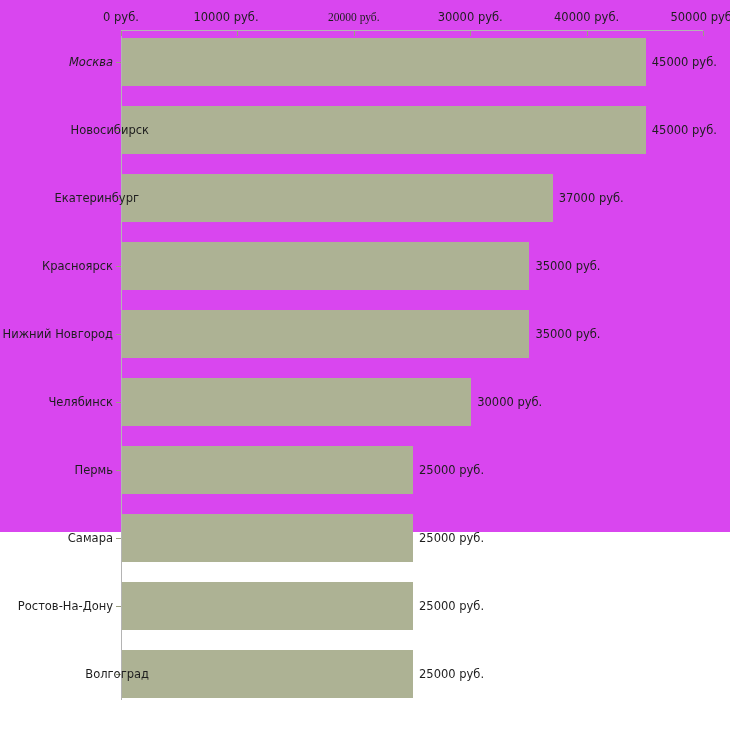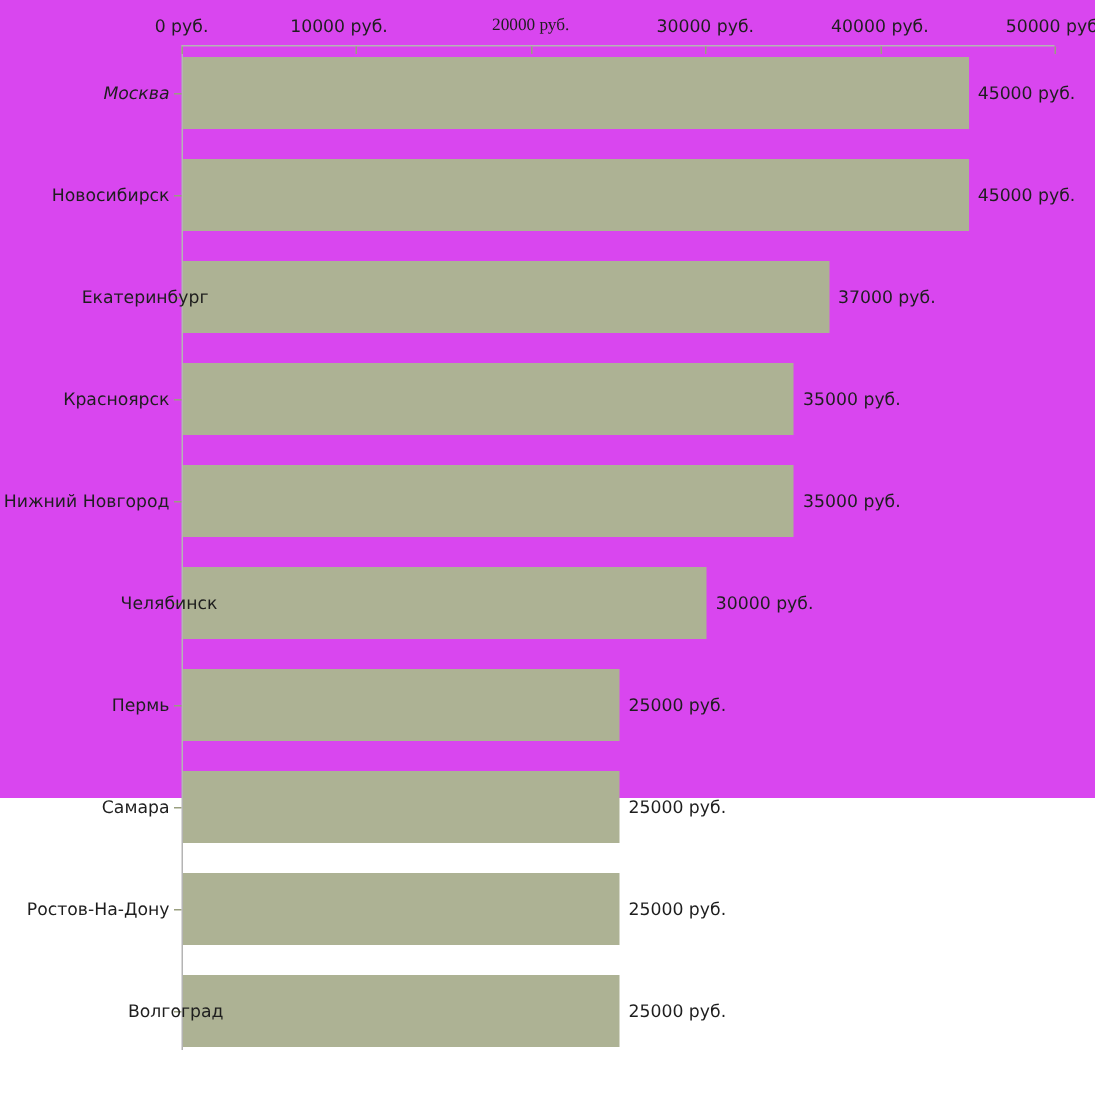--- a/index.html
+++ b/index.html
@@ -118,21 +118,21 @@
     </div>
   <div id="bars-layer">
       <div class="bar" title="Москва: 45000 руб." style="top: 38px; width: 523.8px; background: rgb(173, 178, 148);"></div>
       <div class="ytick" style="top: 62px;"></div>
       <div class="cat-label-wrap" style="top: 55px; font-style: italic;">
         <div class="cat-label">Москва</div>
       </div>
       <div class="val-label" style="left: 651.8px; top: 55px;">45000 руб.</div>
       <div class="bar" title="Новосибирск: 45000 руб." style="top: 106px; width: 523.8px; background: rgb(173, 178, 148);"></div>
       <div class="ytick" style="top: 130px;"></div>
-      <div class="cat-label-wrap" style="top: 123px;">
+      <div class="cat-label-wrap" style="top: 123px; padding-left: 36px;">
         <div class="cat-label">Новосибирск</div>
       </div>
       <div class="val-label" style="left: 651.8px; top: 123px;">45000 руб.</div>
       <div class="bar" title="Екатеринбург: 37000 руб." style="top: 174px; width: 430.68px; background: rgb(173, 178, 148);"></div>
       <div class="ytick" style="top: 198px;"></div>
       <div class="cat-label-wrap" style="top: 191px; padding-left: 26px;">
         <div class="cat-label">Екатеринбург</div>
       </div>
       <div class="val-label" style="left: 558.68px; top: 191px;">37000 руб.</div>
       <div class="bar" title="Красноярск: 35000 руб." style="top: 242px; width: 407.4px; background: rgb(173, 178, 148);"></div>
@@ -142,21 +142,21 @@
       </div>
       <div class="val-label" style="left: 535.4px; top: 259px;">35000 руб.</div>
       <div class="bar" title="Нижний Новгород: 35000 руб." style="top: 310px; width: 407.4px; background: rgb(173, 178, 148);"></div>
       <div class="ytick" style="top: 334px;"></div>
       <div class="cat-label-wrap" style="top: 327px;">
         <div class="cat-label">Нижний Новгород</div>
       </div>
       <div class="val-label" style="left: 535.4px; top: 327px;">35000 руб.</div>
       <div class="bar" title="Челябинск: 30000 руб." style="top: 378px; width: 349.2px; background: rgb(173, 178, 148);"></div>
       <div class="ytick" style="top: 402px;"></div>
-      <div class="cat-label-wrap" style="top: 395px; margin-left: 32px;">
+      <div class="cat-label-wrap" style="top: 395px;">
         <div class="cat-label">Челябинск</div>
       </div>
       <div class="val-label" style="left: 477.2px; top: 395px;">30000 руб.</div>
       <div class="bar" title="Пермь: 25000 руб." style="top: 446px; width: 291px; background: rgb(173, 178, 148);"></div>
       <div class="ytick" style="top: 470px;"></div>
       <div class="cat-label-wrap" style="top: 463px;">
         <div class="cat-label">Пермь</div>
       </div>
       <div class="val-label" style="left: 419px; top: 463px;">25000 руб.</div>
       <div class="bar" title="Самара: 25000 руб." style="top: 514px; width: 291px; background: rgb(173, 178, 148);"></div>

